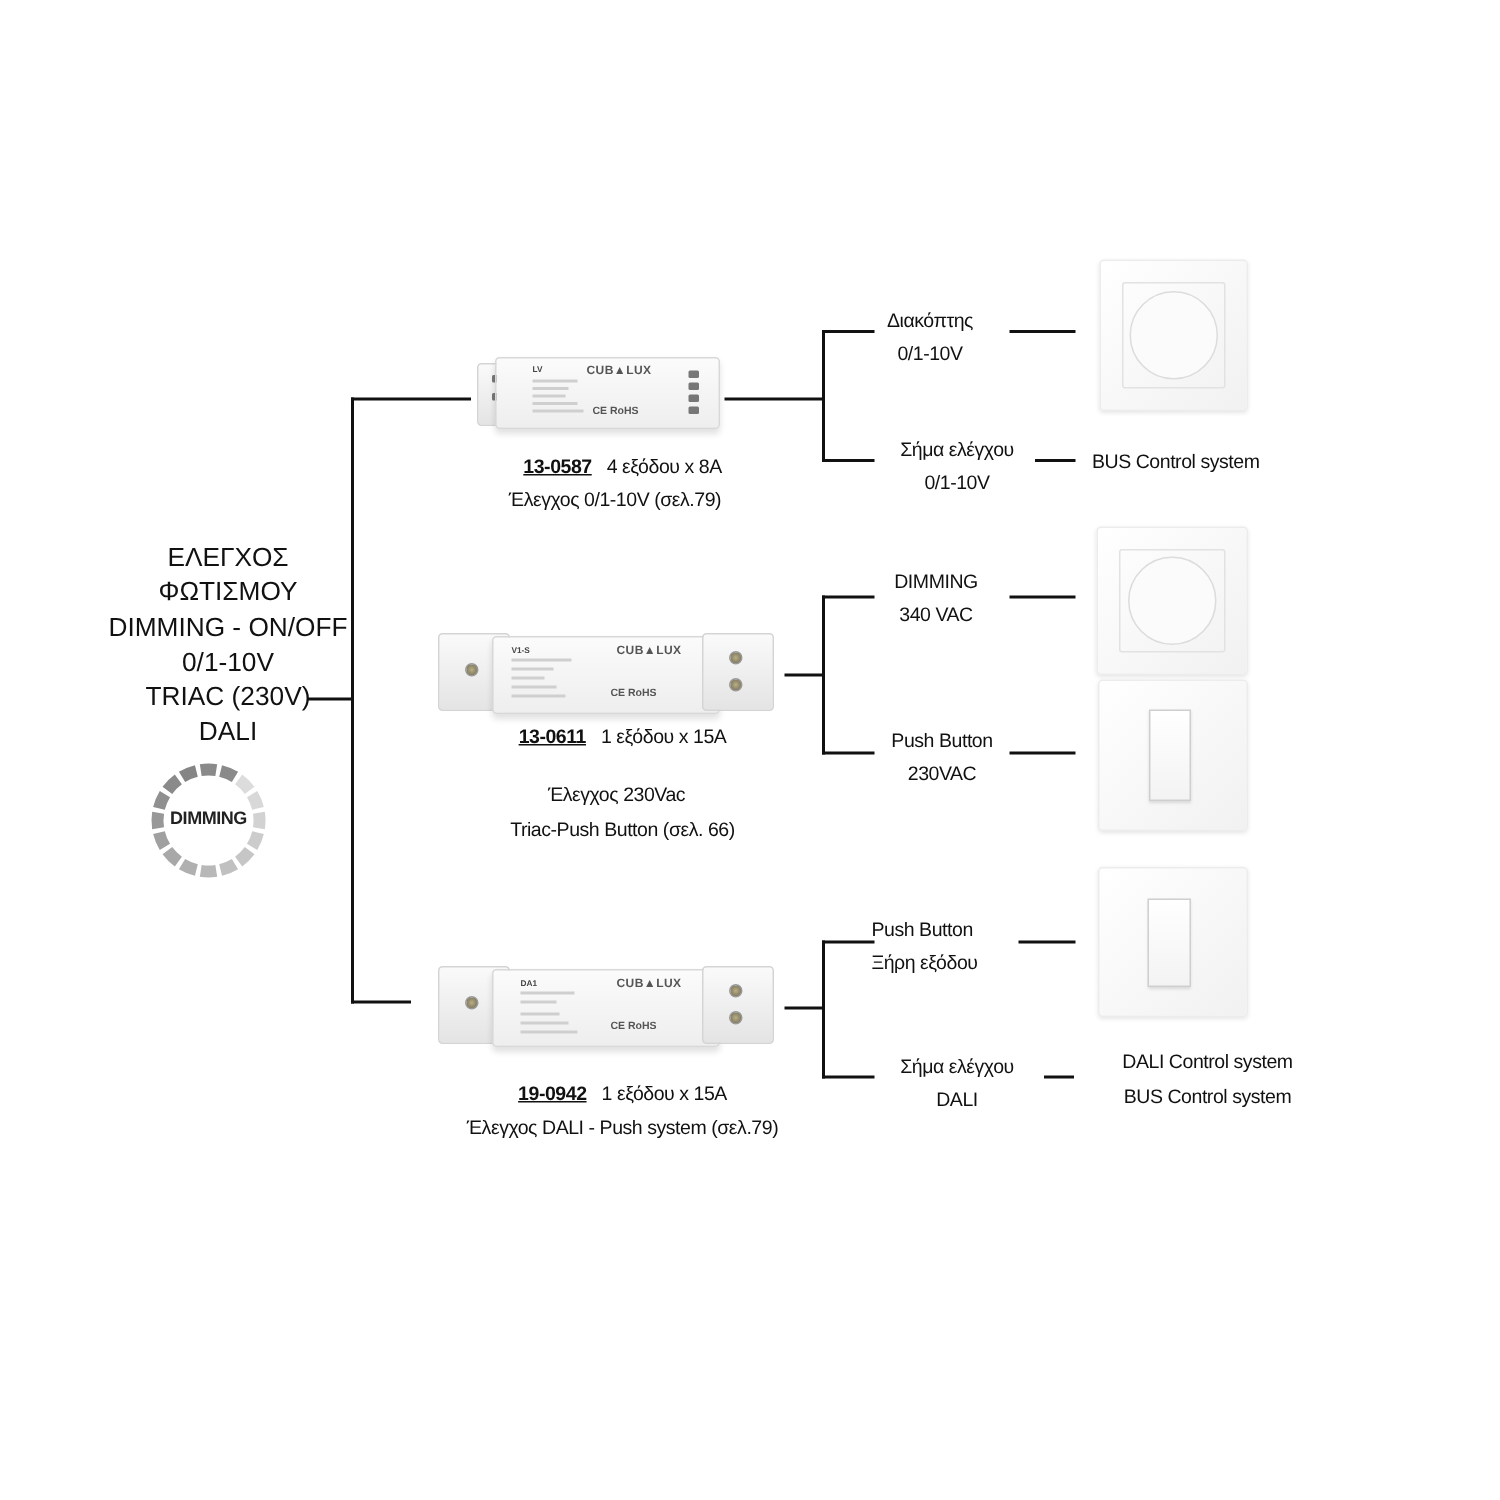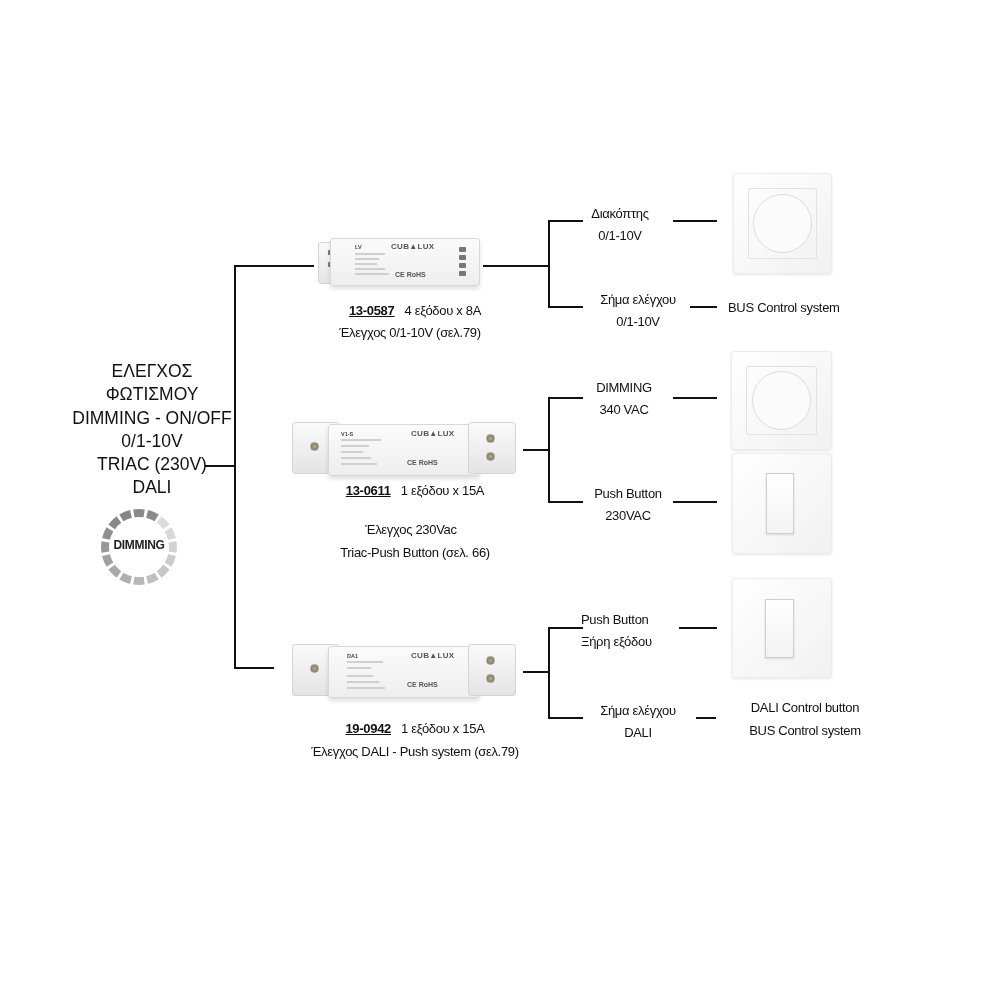--- a/index.html
+++ b/index.html
@@ -184,21 +184,21 @@
   <div>Push Button</div>
   <div>Ξήρη εξόδου</div>
 </div>
 <div class="ln" style="left:679px; top:627px; width:38px; height:2px;"></div>
 
 <div class="txt" style="left:578px; top:700px; width:120px;">
   <div>Σήμα ελέγχου</div>
   <div>DALI</div>
 </div>
 <div class="ln" style="left:696px; top:717px; width:20px; height:2px;"></div>
-<div class="txt" style="left:720px; top:697px; width:170px;">DALI Control button</div>
+<div class="txt" style="left:720px; top:697px; width:170px;">DALI Control system</div>
 <div class="txt" style="left:720px; top:720px; width:170px;">BUS Control system</div>
 
 <div class="plate" style="left:733px; top:173px; width:97px; height:99px;">
   <div class="inner" style="left:14px; top:14px; width:67px; height:69px;"></div>
   <div class="knob" style="left:19px; top:20px; width:57px; height:57px;"></div>
 </div>
 <div class="plate" style="left:731px; top:351px; width:99px; height:97px;">
   <div class="inner" style="left:14px; top:14px; width:69px; height:67px;"></div>
   <div class="knob" style="left:20px; top:19px; width:57px; height:57px;"></div>
 </div>

